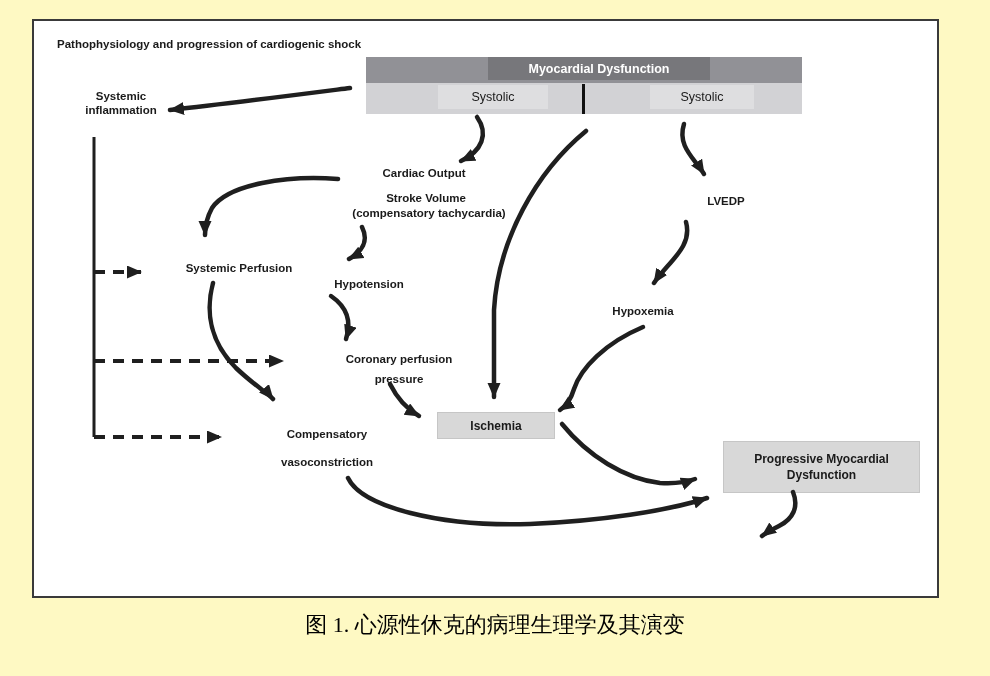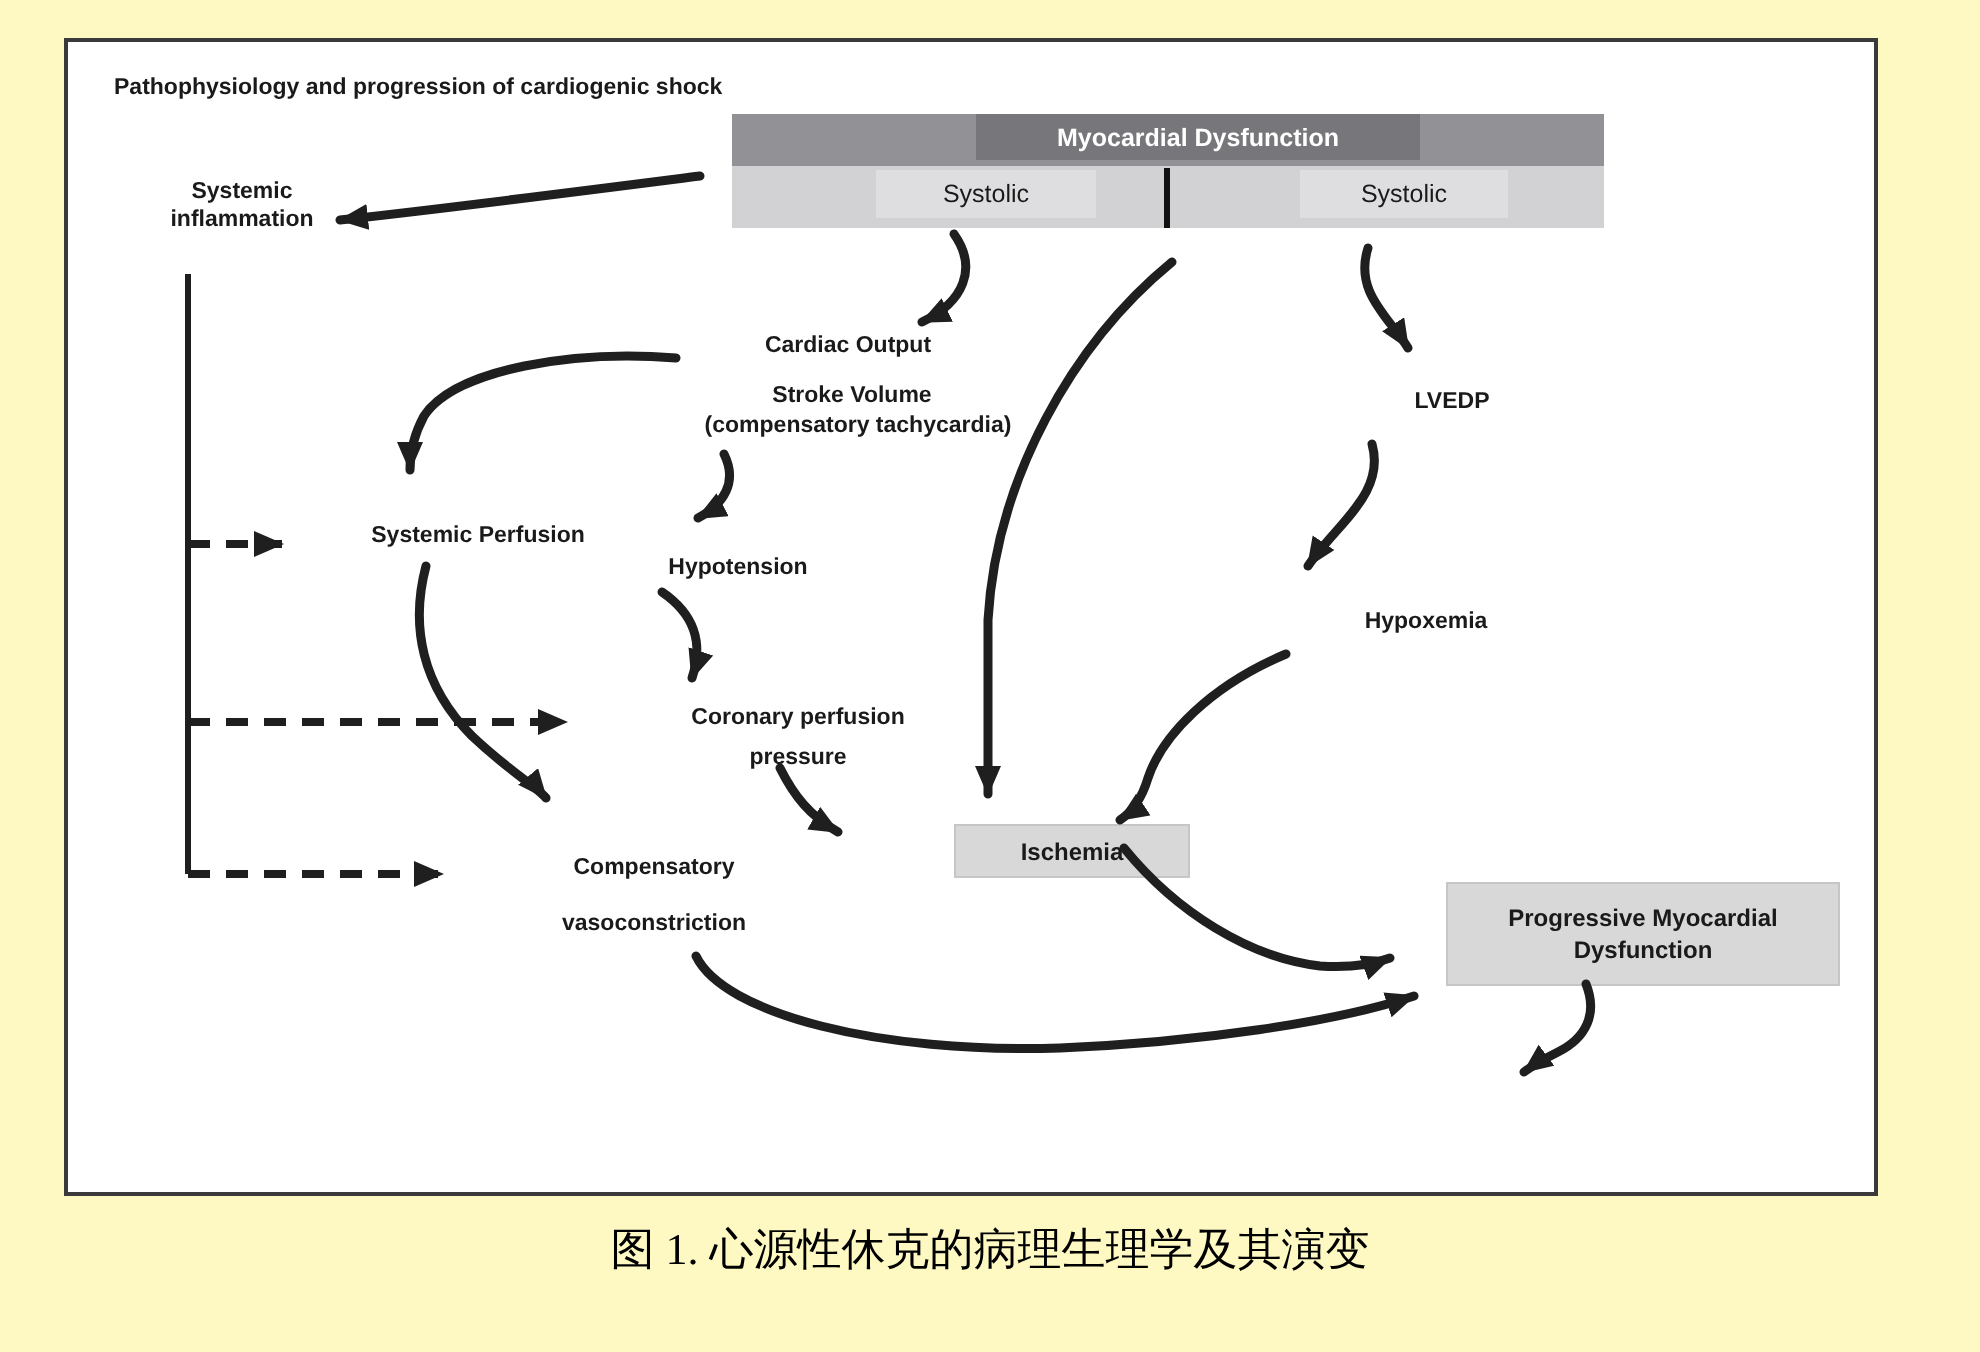--- a/index.html
+++ b/index.html
@@ -20,21 +20,21 @@
   #diastolic-box{left:650px;width:104px;}
   
   .lbl{position:absolute;transform:translateX(-50%);font-weight:bold;font-size:11.5px;line-height:14px;
        text-align:center;white-space:nowrap;z-index:10;margin-left:24px;}
   
   .fig-title{position:absolute;left:57px;top:38px;font-weight:bold;font-size:11.5px;z-index:10;}
   
   .node-box{position:absolute;background:#d8d8d8;border:1px solid #c6c6c6;display:flex;flex-direction:column;
             align-items:center;justify-content:center;font-weight:bold;font-size:12px;line-height:16px;
             text-align:center;z-index:4;}
-  #ischemia-box{left:437px;top:412px;width:116px;height:25px;font-size:12px;margin-left:40px;}
+  #ischemia-box{left:437px;top:412px;width:116px;height:25px;font-size:12px;}
   #pmd-box{left:723px;top:441px;width:195px;height:50px;}
   #death-box{left:705px;top:545px;width:103px;height:31px;}
   
   #arrows{position:absolute;left:0;top:0;width:990px;height:676px;z-index:6;pointer-events:none;}
   .arrow{stroke:#1f1f1f;stroke-width:4.5;fill:none;stroke-linecap:round;}
   .arrow-dashed{stroke:#1f1f1f;stroke-width:4;fill:none;stroke-dasharray:11 8;}
   .line-plain{stroke:#1f1f1f;stroke-width:3;fill:none;}
   
   .caption{position:absolute;left:0;top:610px;width:990px;text-align:center;
            font-family:"Liberation Serif","DejaVu Serif",serif;font-size:22px;color:#000;z-index:10;}
@@ -75,21 +75,21 @@
   <div class="lbl" style="left:215px;top:261px;">Systemic Perfusion</div>
   <div class="lbl" style="left:345px;top:277px;">Hypotension</div>
   <div class="lbl" style="left:375px;top:349px;line-height:20px;">
     <span style="display:block">Coronary perfusion</span>
     <span style="display:block">pressure</span>
   </div>
   <div class="lbl" style="left:303px;top:420px;line-height:28px;">
     <span style="display:block">Compensatory</span>
     <span style="display:block">vasoconstriction</span>
   </div>
-  <div class="lbl" style="left:689px;top:304px;">Hypoxemia</div>
+  <div class="lbl" style="left:619px;top:304px;">Hypoxemia</div>
   <div class="lbl" style="left:702px;top:194px;">LVEDP</div>
 
   <svg id="arrows" viewBox="0 0 990 676" xmlns="http://www.w3.org/2000/svg">
     <defs>
       <marker id="ah" markerUnits="userSpaceOnUse" markerWidth="17" markerHeight="15" refX="14" refY="6.5" orient="auto">
         <path d="M0,0 L15,6.5 L0,13 Z" fill="#1f1f1f"></path>
       </marker>
     </defs>
 
     <path class="line-plain" d="M 94 137 L 94 437"></path>

